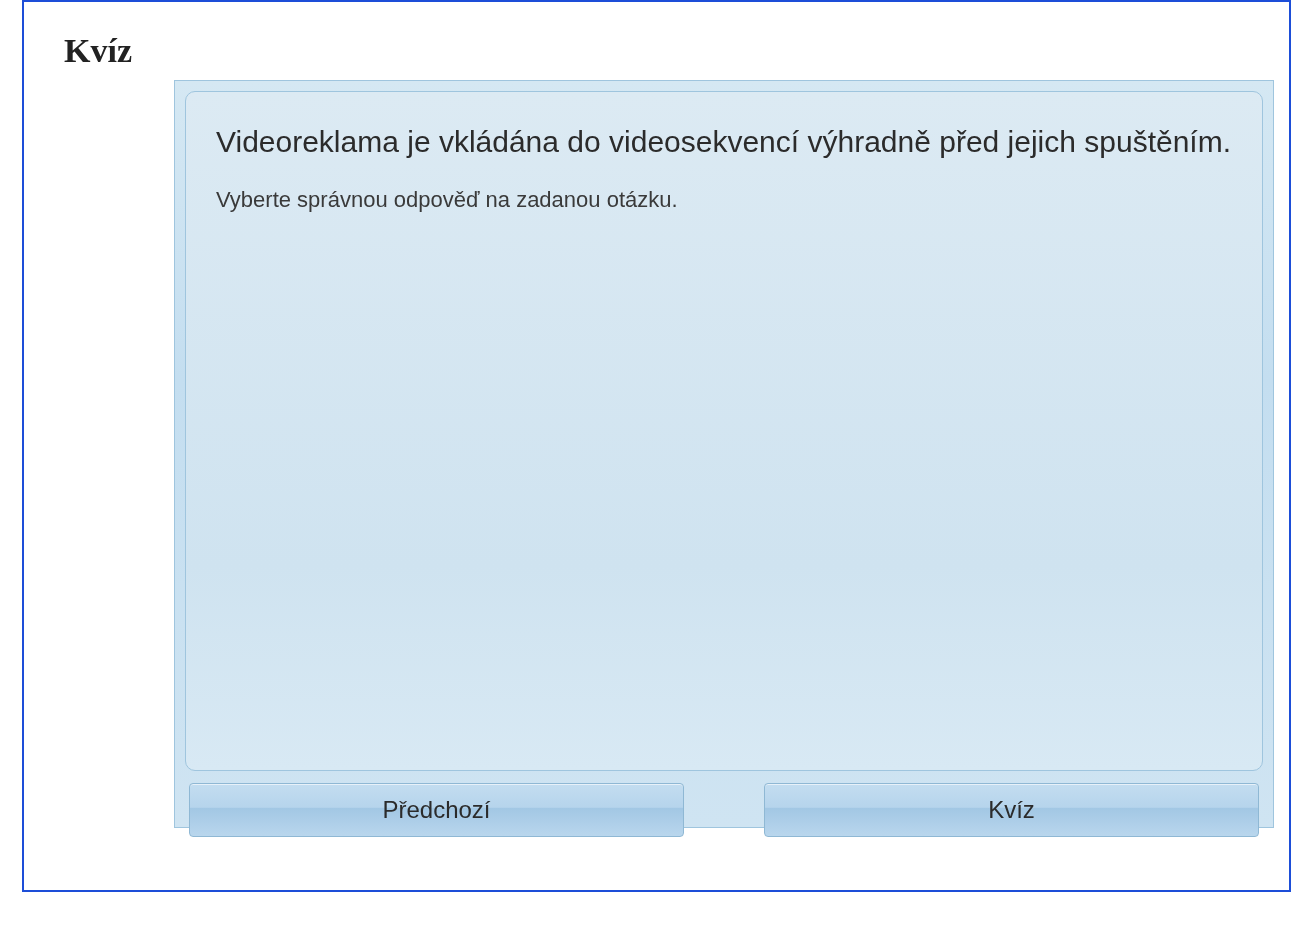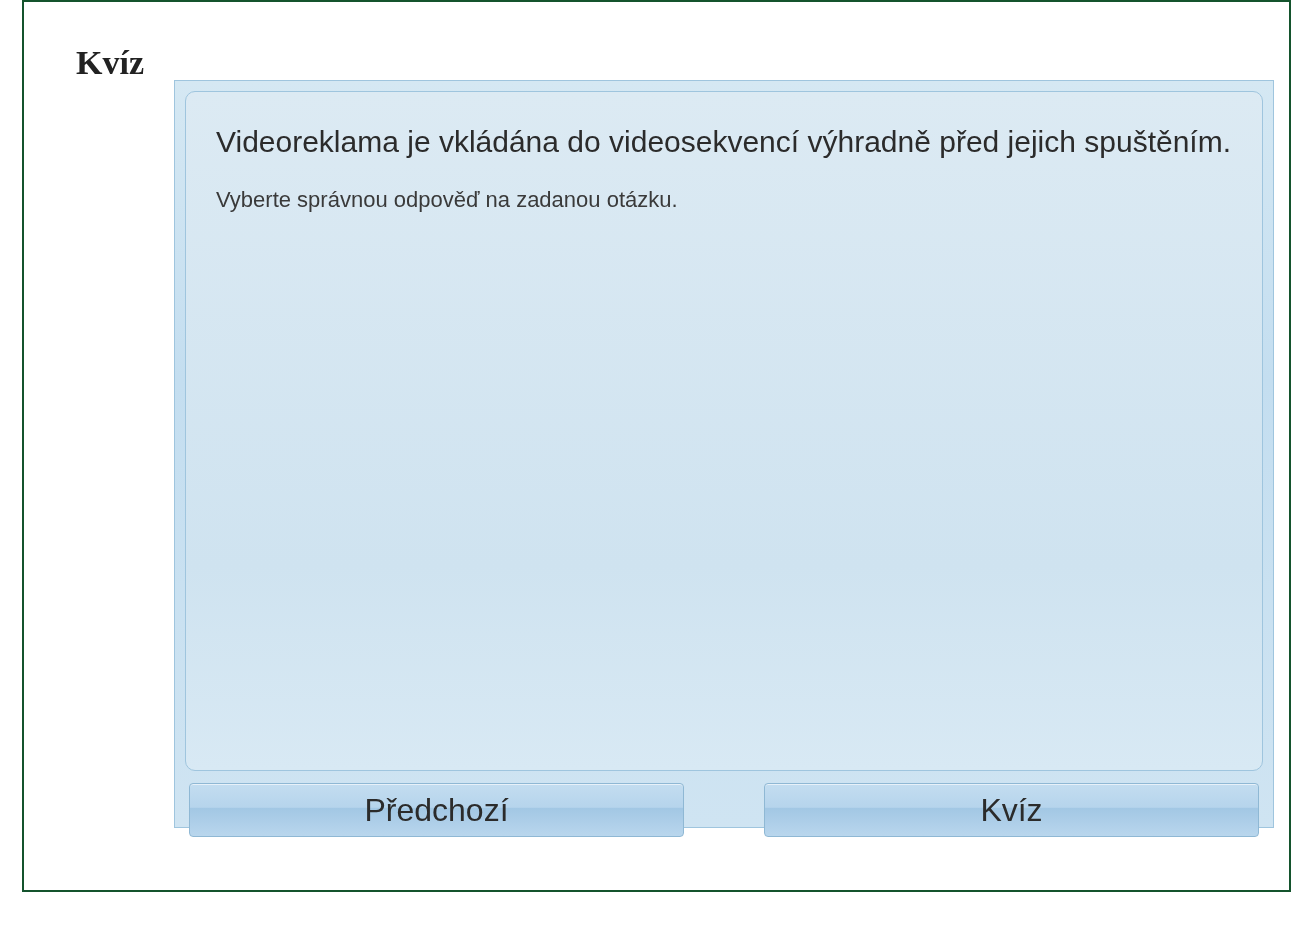--- a/index.html
+++ b/index.html
@@ -5,26 +5,26 @@
   html, body {
     margin: 0;
     padding: 0;
     width: 1313px;
     height: 936px;
     background: #ffffff;
     font-family: "Segoe UI", Tahoma, Verdana, sans-serif;
     color: #222;
   }
   .page-outer {
-    border: 2px solid #14532d;
+    border: 2px solid #1d4ed8;
     width: 1269px;
     height: 892px;
     margin: 0 auto;
     margin-top: 0;
-    padding: 32px;
+    padding: 20px;
     box-sizing: border-box;
     position: relative;
   }
   .page-title {
     font-family: "Times New Roman", serif;
     font-size: 34px;
     font-weight: bold;
     margin: 10px 0 0 20px;
   }
   .quiz-panel {
@@ -87,21 +87,21 @@
     gap: 80px;
     margin-top: 12px;
     padding: 0 4px;
   }
   .nav-button {
     flex: 1;
     height: 52px;
     border: 1px solid #8fb8d4;
     border-radius: 4px;
     background: linear-gradient(#c3ddf0 0%, #b6d4ec 45%, #a2c7e4 46%, #b9d6ed 100%);
-    font-size: 32px;
+    font-size: 24px;
     color: #2b2b2b;
     display: flex;
     align-items: center;
     justify-content: center;
     cursor: pointer;
     box-shadow: inset 0 1px 0 rgba(255,255,255,0.6);
   }
 </style>
 </head>
 <body>

